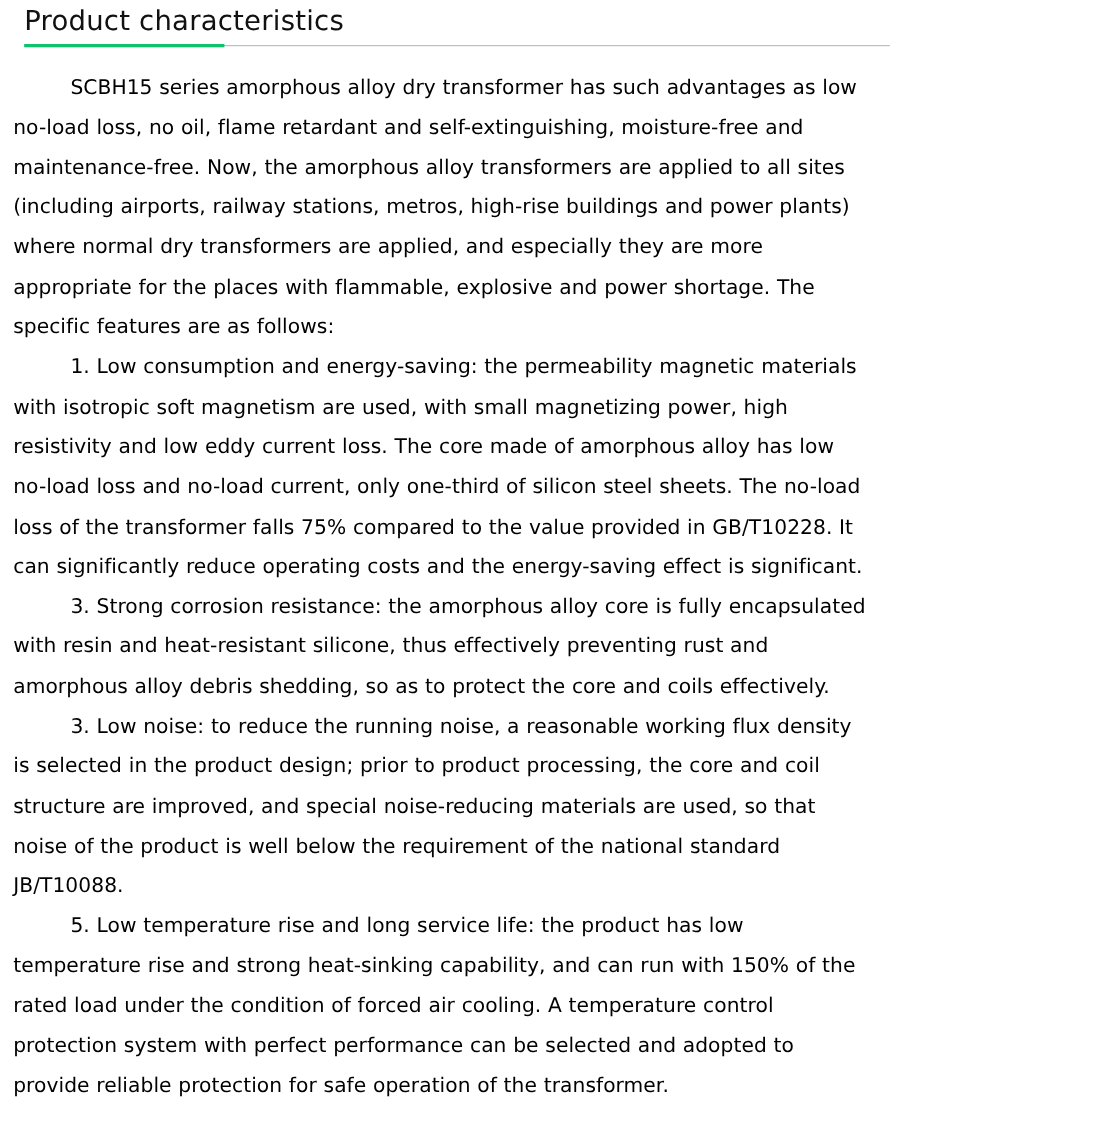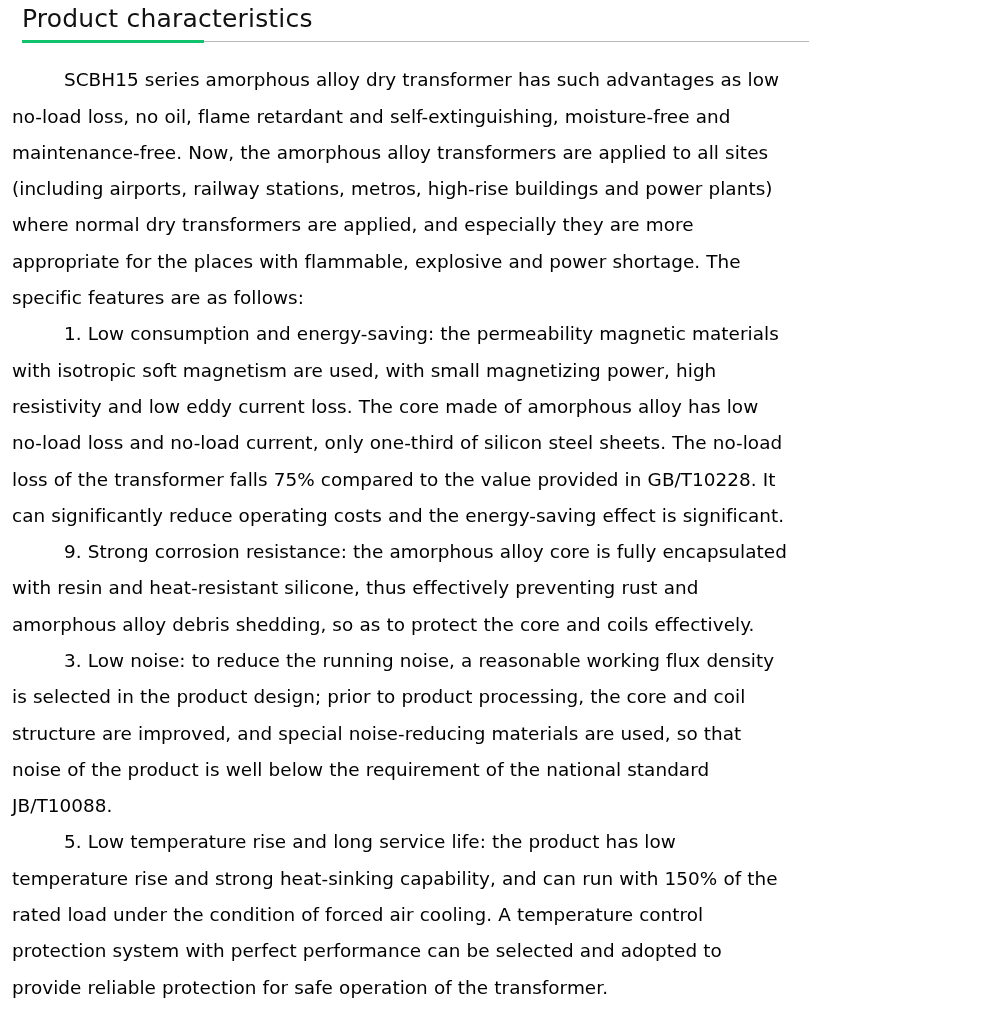--- a/index.html
+++ b/index.html
@@ -80,18 +80,18 @@
     <h1 class="doc-title">Product characteristics</h1>
     <div class="title-rules">
       <div class="rule-base"></div>
       <div class="rule-accent"></div>
     </div>
   </div>
 
   <div class="body-text">
     <p class="para">SCBH15 series amorphous alloy dry transformer has such advantages as low no-load loss, no oil, flame retardant and self-extinguishing, moisture-free and maintenance-free. Now, the amorphous alloy transformers are applied to all sites (including airports, railway stations, metros, high-rise buildings and power plants) where normal dry transformers are applied, and especially they are more appropriate for the places with flammable, explosive and power shortage. The specific features are as follows:</p>
     <p class="para">1. Low consumption and energy-saving: the permeability magnetic materials with isotropic soft magnetism are used, with small magnetizing power, high resistivity and low eddy current loss. The core made of amorphous alloy has low no-load loss and no-load current, only one-third of silicon steel sheets. The no-load loss of the transformer falls 75% compared to the value provided in GB/T10228. It can significantly reduce operating costs and the energy-saving effect is significant.</p>
-    <p class="para">9. Strong corrosion resistance: the amorphous alloy core is fully encapsulated with resin and heat-resistant silicone, thus effectively preventing rust and amorphous alloy debris shedding, so as to protect the core and coils effectively.</p>
+    <p class="para">3. Strong corrosion resistance: the amorphous alloy core is fully encapsulated with resin and heat-resistant silicone, thus effectively preventing rust and amorphous alloy debris shedding, so as to protect the core and coils effectively.</p>
     <p class="para">3. Low noise: to reduce the running noise, a reasonable working flux density is selected in the product design; prior to product processing, the core and coil structure are improved, and special noise-reducing materials are used, so that noise of the product is well below the requirement of the national standard JB/T10088.</p>
     <p class="para">5. Low temperature rise and long service life: the product has low temperature rise and strong heat-sinking capability, and can run with 150% of the rated load under the condition of forced air cooling. A temperature control protection system with perfect performance can be selected and adopted to provide reliable protection for safe operation of the transformer.</p>
   </div>
 
 </div>
 
 </body></html>

